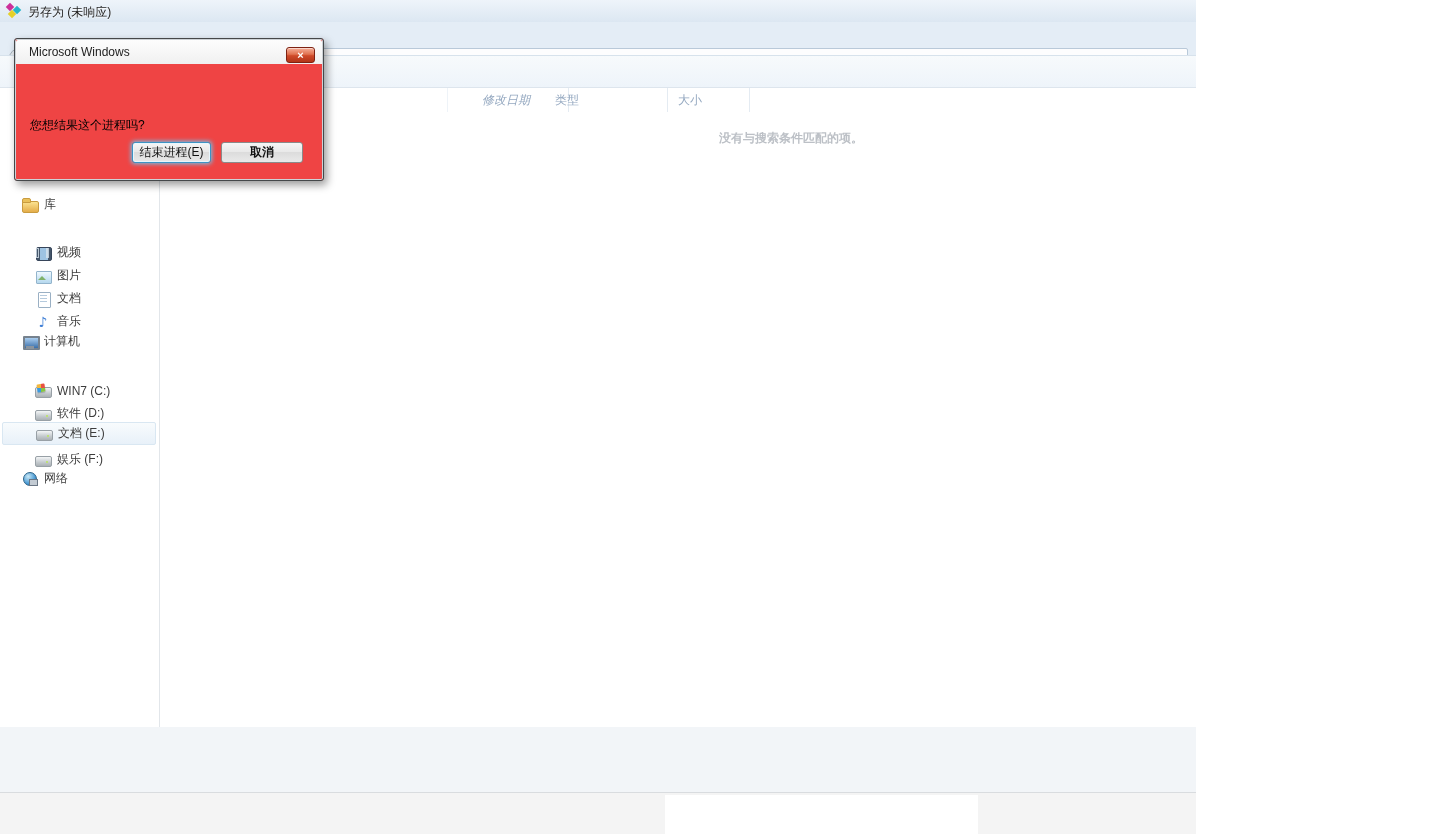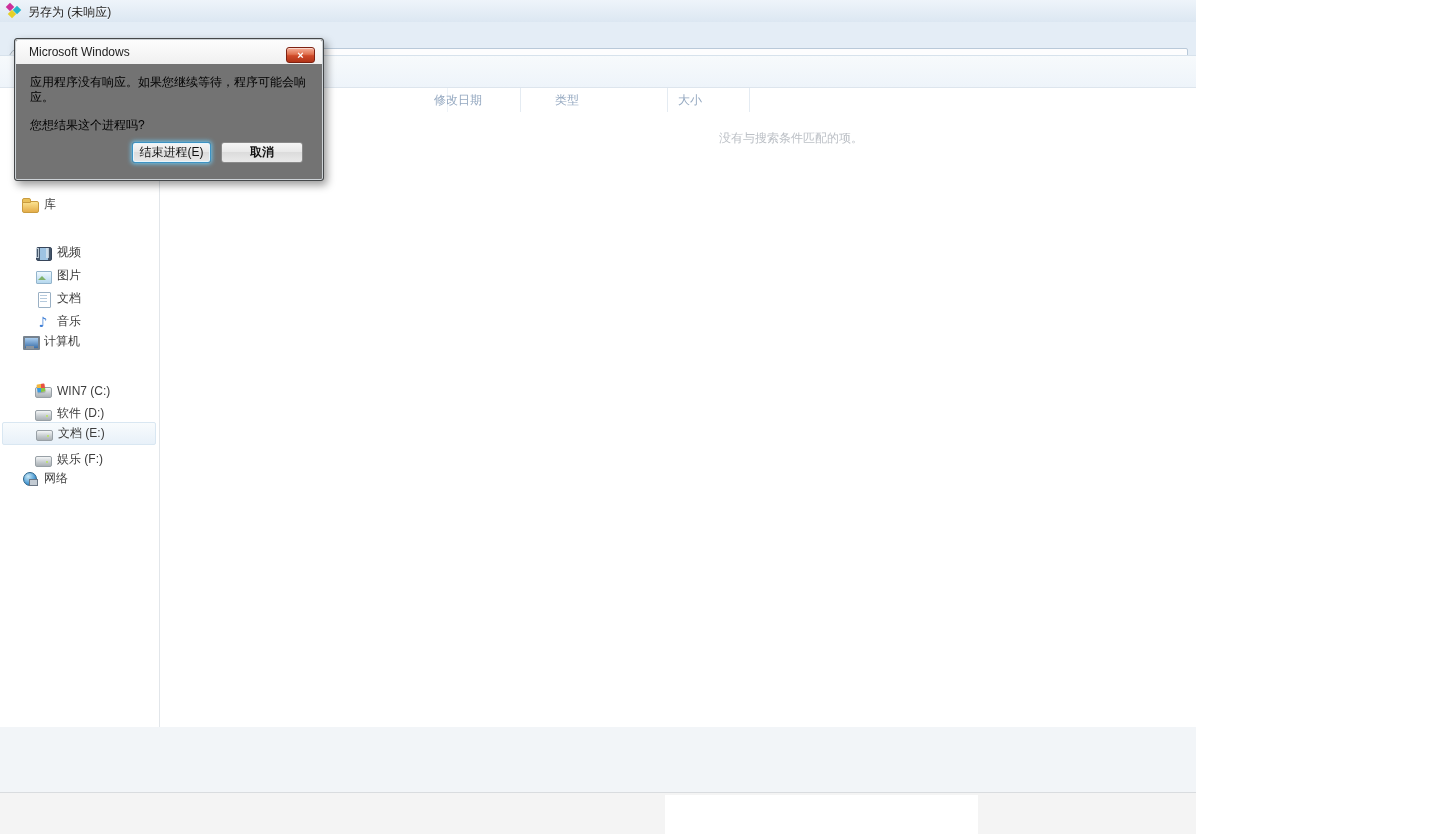--- a/index.html
+++ b/index.html
@@ -63,31 +63,31 @@
     background:linear-gradient(#f7fafc,#eef4fa); border-top:1px solid #d7e2ec; border-bottom:1px solid #dde5ed; }
   .viewsbtn { position:absolute; left:1320px; top:62px; width:44px; height:20px; display:flex; align-items:center; }
   .views-glyph { display:inline-block; margin-right:8px; }
   .helpbtn { position:absolute; left:1392px; top:62px; width:19px; height:19px; border-radius:50%;
     background:radial-gradient(circle at 35% 28%, #9cc2ee, #4f7fc4 60%, #3a66a8); border:1px solid #33598c;
     color:#fff; font-weight:bold; font-size:12px; text-align:center; line-height:17px; }
   
   .hcell { position:absolute; top:88px; height:24px; line-height:24px; padding-left:10px;
     color:#94a8c0; border-right:1px solid #e4ebf2; }
   .hname { left:160px; width:288px; border-right:1px solid #eef3f8; }
-  .hdate { left:424px; width:97px; }
+  .hdate { left:472px; width:97px;font-style:italic; }
   .htype { left:545px; width:123px; }
   .hsize { left:668px; width:82px; }
   
   .sidebar { position:absolute; left:0; top:88px; width:160px; height:639px;
     background:#fff; border-right:1px solid #e2e6ea; }
   .srow { position:absolute; left:2px; width:154px; height:23px; display:flex; align-items:center; cursor:default; }
   .srow .lbl { margin-left:6px; color:#3c3c3c; }
   .srow.sel { background:linear-gradient(#f8fbfd,#e8f1f9); border:1px solid #d9e7f2; border-radius:2px; }
   .ind0 { padding-left:20px; } .ind1 { padding-left:33px;margin-top:25px; }
-  .empty-msg { position:absolute; left:719px; top:130px; color:#bcc0c6; }
+  .empty-msg { position:absolute; left:719px; top:130px; color:#bcc0c6;font-weight:bold; }
   
   .sic { position:relative; width:16px; height:16px; flex:none; }
   .ic-lib::before { content:""; position:absolute; left:0; top:4px; width:15px; height:10px;
     background:linear-gradient(#fbe290,#e4ad4a); border:1px solid #c99b3f; border-radius:2px; }
   .ic-lib::after { content:""; position:absolute; left:0; top:1px; width:7px; height:3px;
     background:#e9c05a; border:1px solid #c99b3f; border-radius:2px 2px 0 0; }
   .ic-film::before { content:""; position:absolute; left:1px; top:2px; width:14px; height:12px; border-radius:2px;
     background:linear-gradient(90deg,#45566a 0 3px,#9ec3e2 3px 11px,#45566a 11px); border:1px solid #37455a; }
   .ic-film::after { content:""; position:absolute; left:2px; top:4px; width:1px; height:8px;
     box-shadow:0 0 0 1px #d8e4ee, 10px 0 0 1px #d8e4ee; opacity:.8; }
@@ -118,21 +118,21 @@
   
   .formpanel { position:absolute; left:0; top:727px; width:1440px; height:65px; background:#f2f5f8; }
   
   .footer { position:absolute; left:0; top:792px; width:1440px; height:42px;
     background:#f4f4f4; border-top:1px solid #d9dcdf; }
   .white-overlay { position:absolute; left:665px; top:795px; width:313px; height:39px; background:#fff; z-index:20; }
   .win-edge { position:absolute; left:1437px; top:0; width:3px; height:834px;
     background:linear-gradient(90deg,#8d97a1,#c2c9d0); opacity:.85; }
   
   .dialog { position:absolute; left:14px; top:38px; width:310px; height:143px; z-index:100;
-    background:#737373; border:1px solid #45484a; border-radius:3px;
+    background:#ef4444; border:1px solid #45484a; border-radius:3px;
     box-shadow:inset 0 0 0 1px #cdd2d6, 3px 4px 8px rgba(0,0,0,.4); }
   .dlg-title { position:absolute; left:1px; top:1px; right:1px; height:24px;
     background:linear-gradient(#fdfdfd,#f0f0f0); border-radius:2px 2px 0 0;
     line-height:24px; padding-left:13px; color:#1c1c1c; }
   .dlg-close { position:absolute; right:8px; top:8px; width:29px; height:16px; border-radius:3px;
     background:linear-gradient(#f6b09a,#e0714f 45%,#cf4a2a 55%,#b13418); border:1px solid #7e2212;
     box-shadow:inset 0 1px 0 rgba(255,255,255,.5); color:#fff; font-weight:bold; font-size:11px;
     line-height:14px; text-align:center; cursor:pointer; }
   .dlg-body { position:absolute; left:15px; top:36px; width:282px; color:#000; line-height:15px; }
   .dlg-q { position:absolute; left:15px; top:78px; color:#000; }
@@ -271,19 +271,18 @@
     
     
     
   </div>
   <div class="white-overlay"></div>
   <div class="win-edge"></div>
 
   <div class="dialog">
     <div class="dlg-title">Microsoft Windows</div>
     <div class="dlg-close">×</div>
-    <div class="dlg-body">应用程序没有响应。如果您继续等待，程序可能会响应。</div>
     <div class="dlg-q">您想结果这个进程吗?</div>
     <div class="dlg-btn dlg-end">结束进程(E)</div>
     <div class="dlg-btn dlg-cancel">取消</div>
   </div>
 
 </div>
 
 </body></html>

